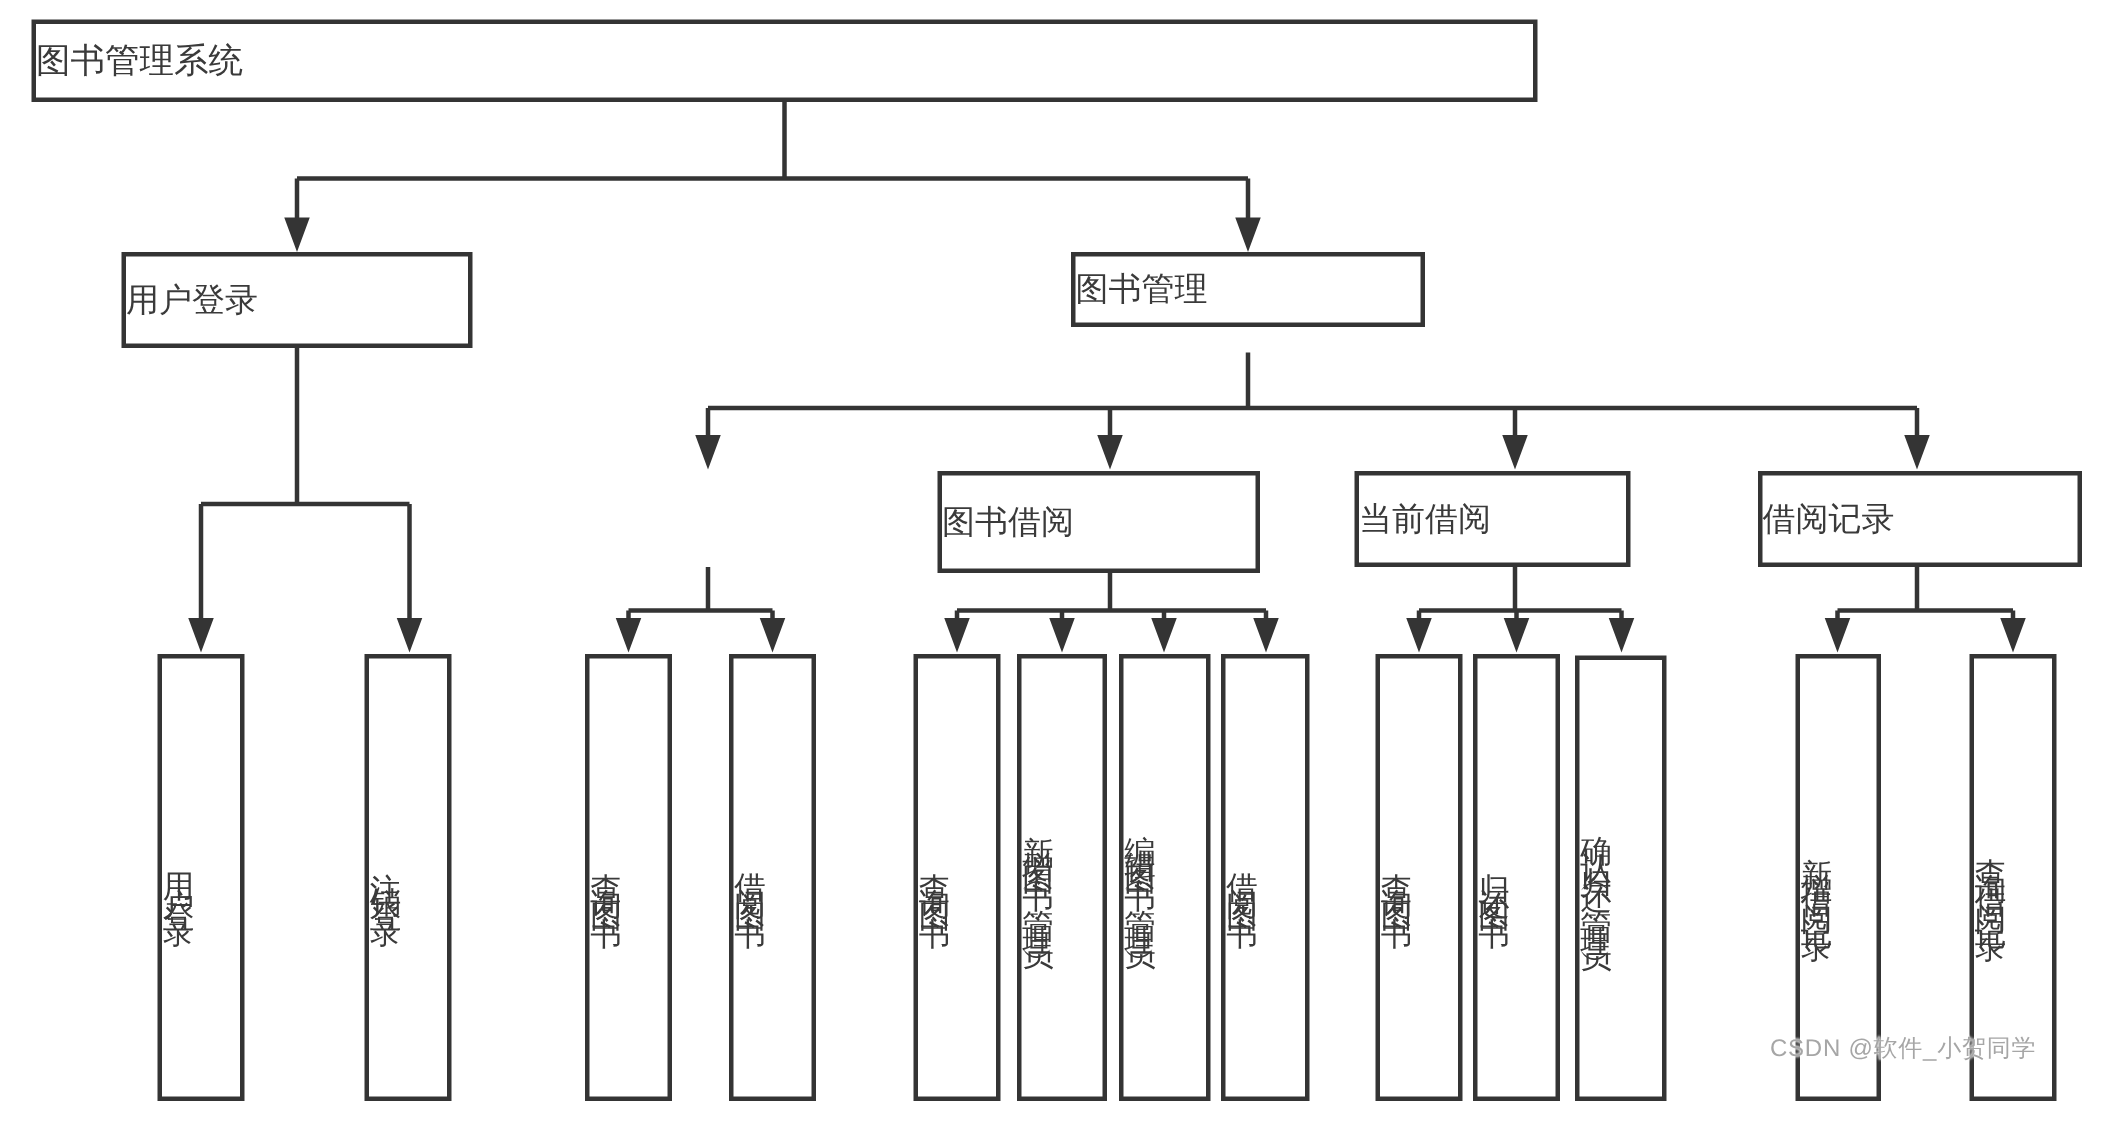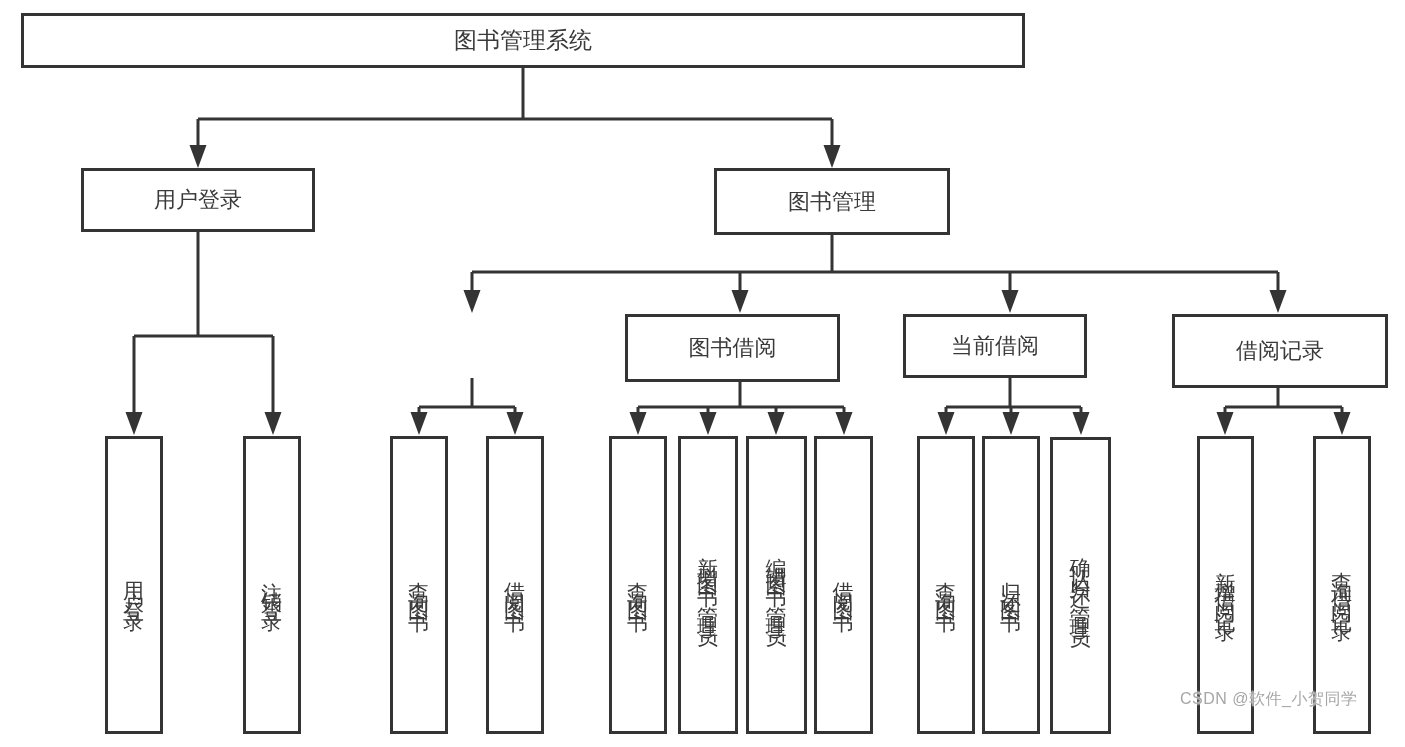--- a/index.html
+++ b/index.html
@@ -31,21 +31,21 @@
     fill: var(--line, #343434);
     stroke: none;
   }
   .node {
     position: absolute;
     box-sizing: border-box;
     border: 3px solid var(--line, #343434);
     background: #ffffff;
     display: flex;
     align-items: center;
-    justify-content: center;
+    justify-content: flex-start;
     color: var(--text, #3a3a3a);
     z-index: 2;
   }
   .node.root  { font-size: 23px; }
   .node.lvl2, .node.lvl3 { font-size: 22px; }
   .node.leaf  { font-size: 21px; }
   .leaf .vtext {
     writing-mode: vertical-rl;
     text-orientation: mixed;
     letter-spacing: 10px;
@@ -93,31 +93,31 @@
       M1216.5 412 L1233.5 412 L1225 435 Z  M1333.5 412 L1350.5 412 L1342 435 Z"></path>
   </svg>
 
   <div class="node root" style="left:21px; top:13px; width:1004px; height:55px;">
     <span>图书管理系统</span>
   </div>
 
   <div class="node lvl2" style="left:81px; top:168px; width:234px; height:64px;">
     <span>用户登录</span>
   </div>
-  <div class="node lvl2" style="left:714px; top:168px; width:236px; height:67px;">
+  <div class="node lvl2" style="left:714px; top:168px; width:236px; height:50px;">
     <span>图书管理</span>
   </div>
 
   <div class="node lvl3" style="left:625px; top:314px; width:215px; height:68px;">
     <span>图书借阅</span>
   </div>
   <div class="node lvl3" style="left:903px; top:314px; width:184px; height:64px;">
     <span>当前借阅</span>
   </div>
-  <div class="node lvl3" style="left:1172px; top:314px; width:216px; height:74px;">
+  <div class="node lvl3" style="left:1172px; top:314px; width:216px; height:64px;">
     <span>借阅记录</span>
   </div>
 
   <div class="node leaf" style="left:105px; top:436px; width:58px; height:298px;">
     <span class="vtext">用户登录</span>
   </div>
   <div class="node leaf" style="left:243px; top:436px; width:58px; height:298px;">
     <span class="vtext">注销登录</span>
   </div>
 

